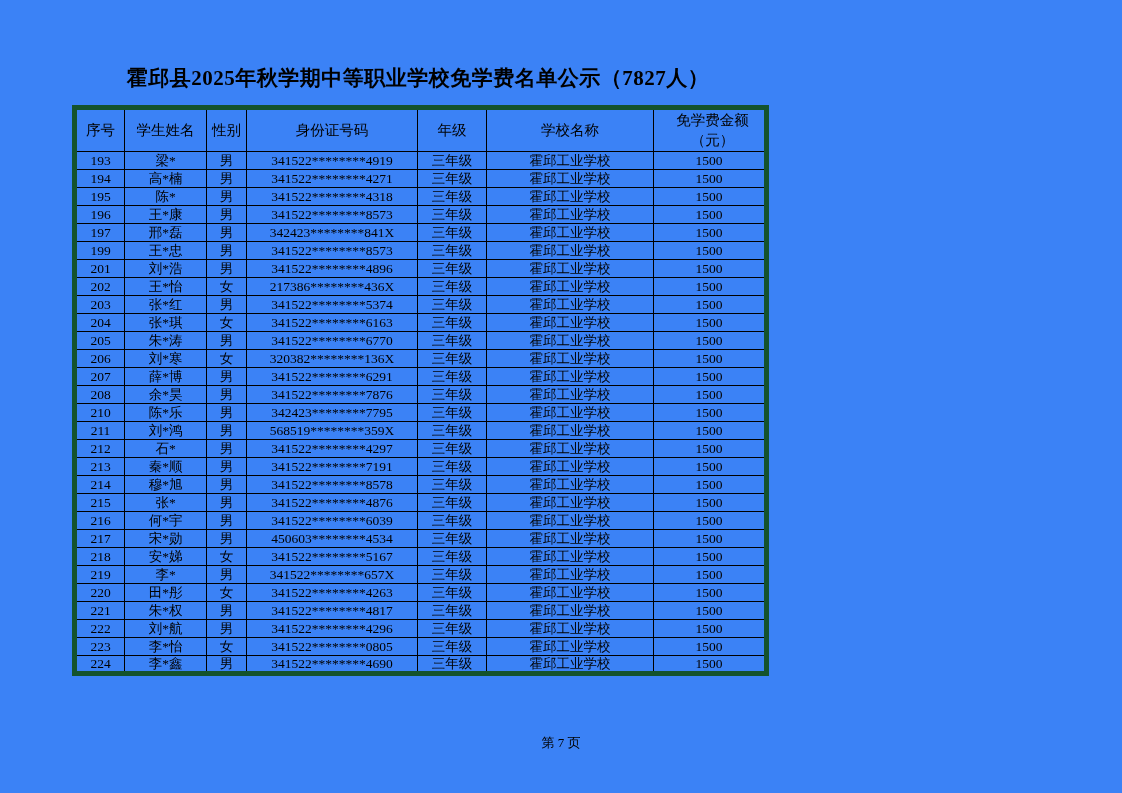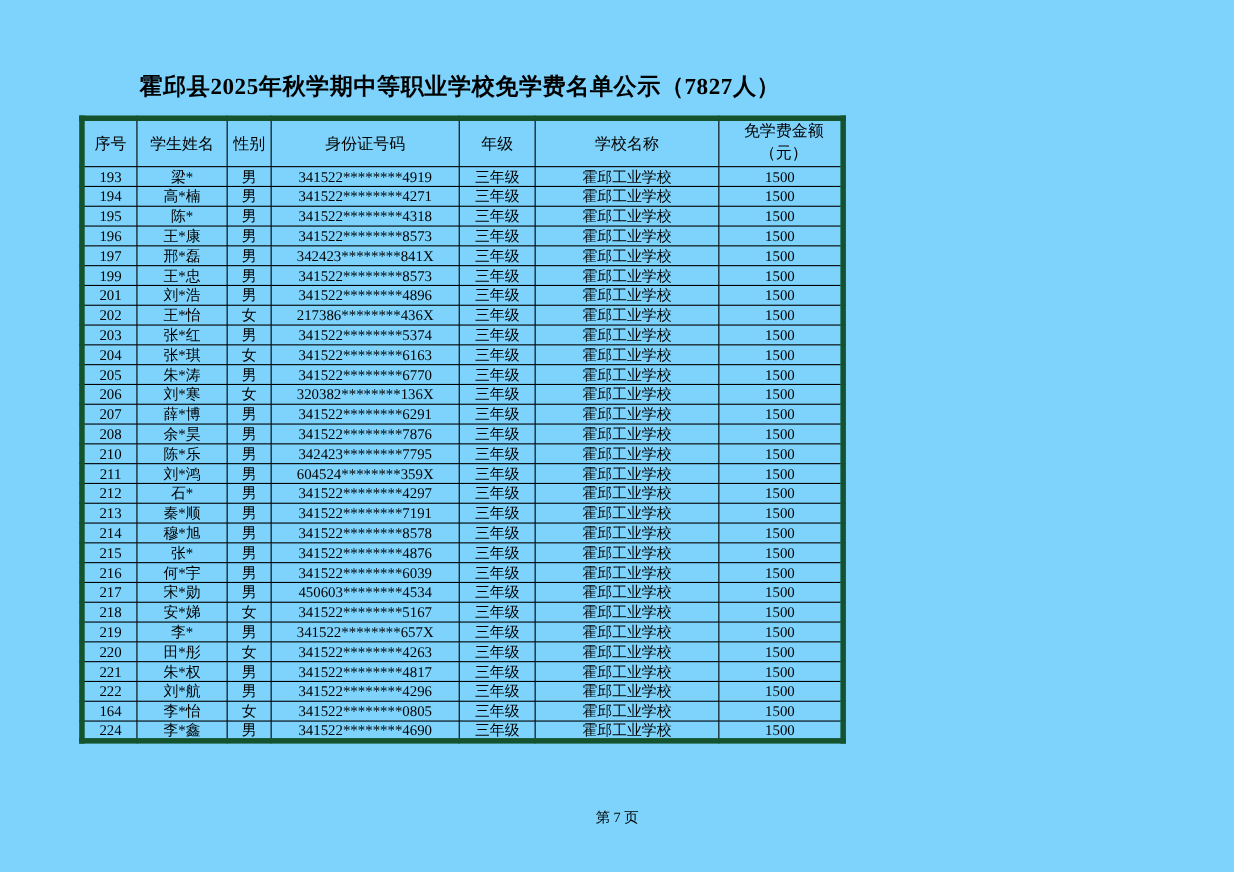--- a/index.html
+++ b/index.html
@@ -6,21 +6,21 @@
   html, body {
     width: 1122px; height: 793px;
     background: #ffffff;
     font-family: "Liberation Serif", "DejaVu Serif", serif;
     color: #000;
     overflow: hidden;
   }
   .page {
     position: relative;
     width: 1122px; height: 793px;
-    background: #7dd3fc;
+    background: #3b82f6;
   }
   .doc-title {
     position: absolute;
     left: 72px; top: 64px; width: 692px;
     text-align: center;
     font-size: 21px;
     font-weight: bold;
     letter-spacing: 0.5px;
     white-space: nowrap;
   }
@@ -229,21 +229,21 @@
       <td class="cell-gender">男</td>
       <td class="cell-id-number">342423********7795</td>
       <td class="cell-grade">三年级</td>
       <td class="cell-school-name">霍邱工业学校</td>
       <td class="cell-amount">1500</td>
     </tr>
         <tr>
       <td class="cell-serial">211</td>
       <td class="cell-student-name">刘*鸿</td>
       <td class="cell-gender">男</td>
-      <td class="cell-id-number">604524********359X</td>
+      <td class="cell-id-number">568519********359X</td>
       <td class="cell-grade">三年级</td>
       <td class="cell-school-name">霍邱工业学校</td>
       <td class="cell-amount">1500</td>
     </tr>
         <tr>
       <td class="cell-serial">212</td>
       <td class="cell-student-name">石*</td>
       <td class="cell-gender">男</td>
       <td class="cell-id-number">341522********4297</td>
       <td class="cell-grade">三年级</td>
@@ -334,21 +334,21 @@
         <tr>
       <td class="cell-serial">222</td>
       <td class="cell-student-name">刘*航</td>
       <td class="cell-gender">男</td>
       <td class="cell-id-number">341522********4296</td>
       <td class="cell-grade">三年级</td>
       <td class="cell-school-name">霍邱工业学校</td>
       <td class="cell-amount">1500</td>
     </tr>
         <tr>
-      <td class="cell-serial">164</td>
+      <td class="cell-serial">223</td>
       <td class="cell-student-name">李*怡</td>
       <td class="cell-gender">女</td>
       <td class="cell-id-number">341522********0805</td>
       <td class="cell-grade">三年级</td>
       <td class="cell-school-name">霍邱工业学校</td>
       <td class="cell-amount">1500</td>
     </tr>
         <tr>
       <td class="cell-serial">224</td>
       <td class="cell-student-name">李*鑫</td>

